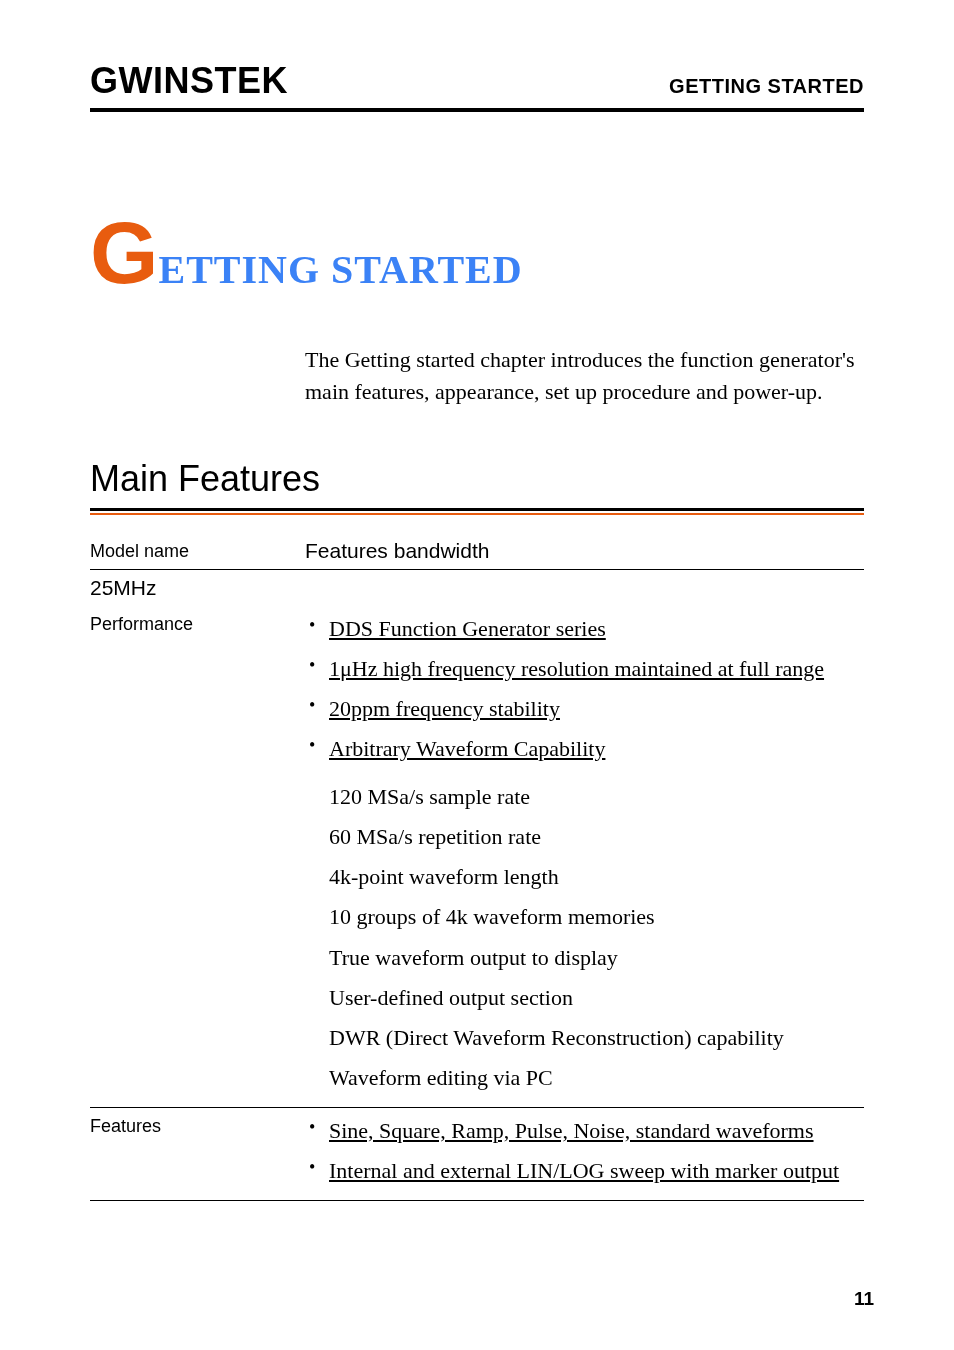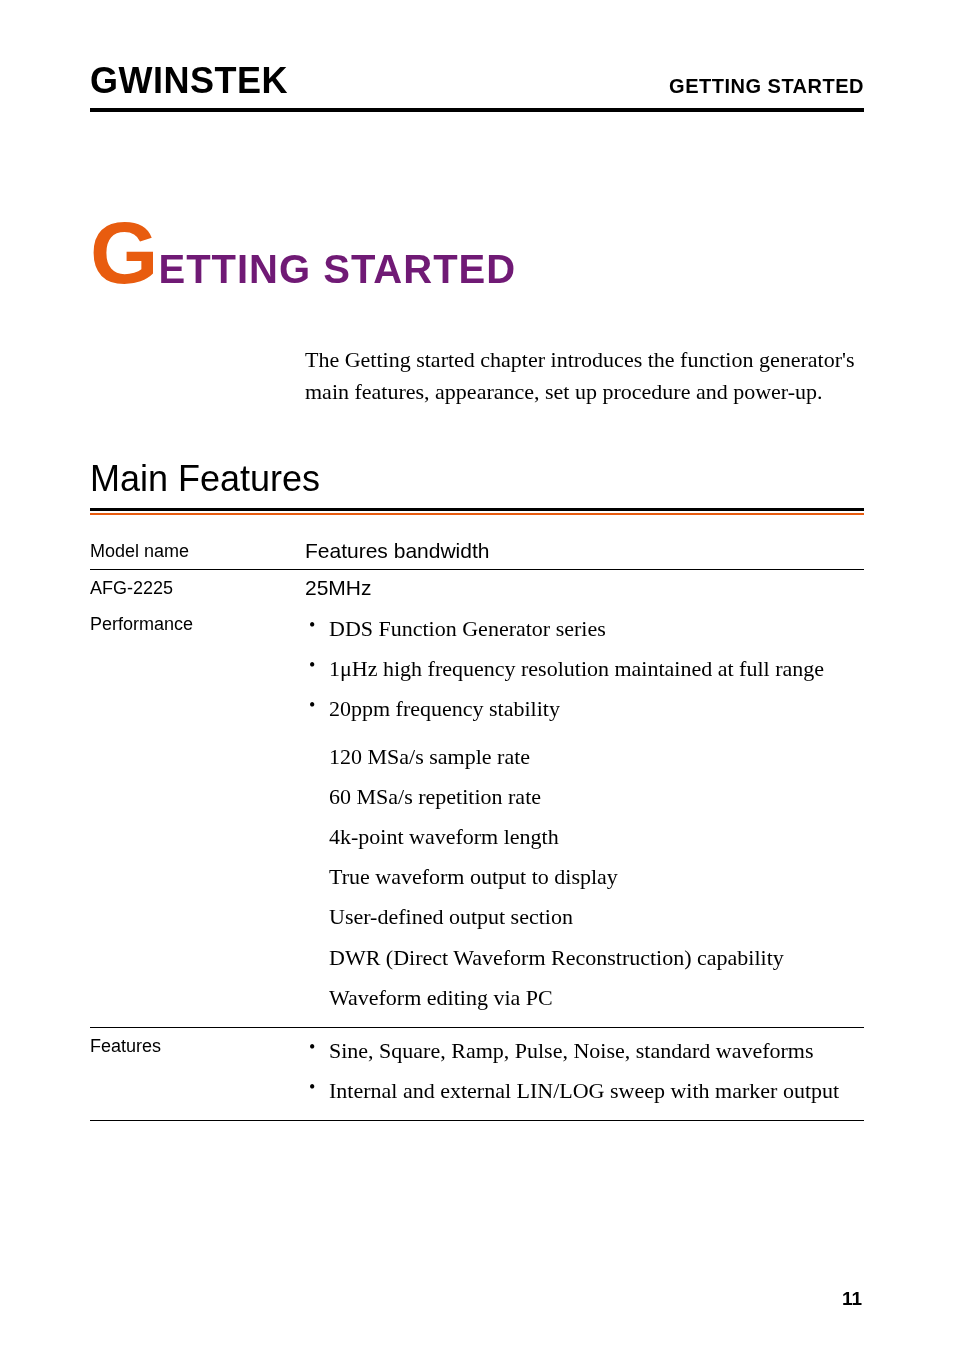--- a/index.html
+++ b/index.html
@@ -44,24 +44,24 @@
       margin-bottom: 40px;
     }
     .chapter-title .big-g {
       font-family: 'Trebuchet MS', Arial, sans-serif;
       font-size: 88px;
       font-weight: bold;
       color: #e85c0f;
       vertical-align: baseline;
     }
     .chapter-title .rest {
-      font-family: Liberation Sans, sans-serif;
+      font-family: Liberation Serif, serif;
       font-size: 40px;
       font-weight: bold;
-      color: #701a75;
+      color: #3b82f6;
       letter-spacing: 1px;
     }
     .intro-text {
       font-family: 'Book Antiqua', Palatino, Georgia, serif;
       font-size: 22px;
       line-height: 1.45;
       margin-left: 215px;
       margin-bottom: 50px;
     }
     .section-title {
@@ -106,39 +106,40 @@
       font-size: 21px;
       flex: 1;
     }
     .bullet-list {
       list-style: none;
     }
     .bullet-list li {
       position: relative;
       padding-left: 24px;
       margin-bottom: 6px;
+      text-decoration: underline;
     }
     .bullet-list li::before {
       content: "•";
       position: absolute;
       left: 4px;
       top: 0;
       font-size: 18px;
     }
     .sub-list {
       margin-top: 14px;
       padding-left: 24px;
     }
     .sub-list div {
       margin-bottom: 6px;
     }
     .page-number {
       position: absolute;
       bottom: 40px;
-      right: 92px;
+      right: 80px;
       font-family: 'Trebuchet MS', Arial, sans-serif;
       font-size: 19px;
       font-weight: bold;
     }
   </style>
 </head>
 <body>
 
 <div class="header">
   <div class="logo">
@@ -157,36 +158,37 @@
 <div class="section-rule"></div>
 
 <div class="spec-table">
 
   <div class="spec-row">
     <div class="spec-label">Model name</div>
     <div class="spec-content-header">Features bandwidth</div>
   </div>
 
   <div class="spec-row no-border">
-    <div class="spec-label">AFG-2225</div>
     <div class="spec-content-header">25MHz</div>
   </div>
 
   <div class="spec-row">
     <div class="spec-label">Performance</div>
     <div class="spec-content">
       <ul class="bullet-list">
         <li>DDS Function Generator series</li>
         <li>1μHz high frequency resolution maintained at full range</li>
         <li>20ppm frequency stability</li>
+        <li>Arbitrary Waveform Capability</li>
       </ul>
       <div class="sub-list">
         <div>120 MSa/s sample rate</div>
         <div>60 MSa/s repetition rate</div>
         <div>4k-point waveform length</div>
+        <div>10 groups of 4k waveform memories</div>
         <div>True waveform output to display</div>
         <div>User-defined output section</div>
         <div>DWR (Direct Waveform Reconstruction) capability</div>
         <div>Waveform editing via PC</div>
       </div>
     </div>
   </div>
 
   <div class="spec-row">
     <div class="spec-label">Features</div>

